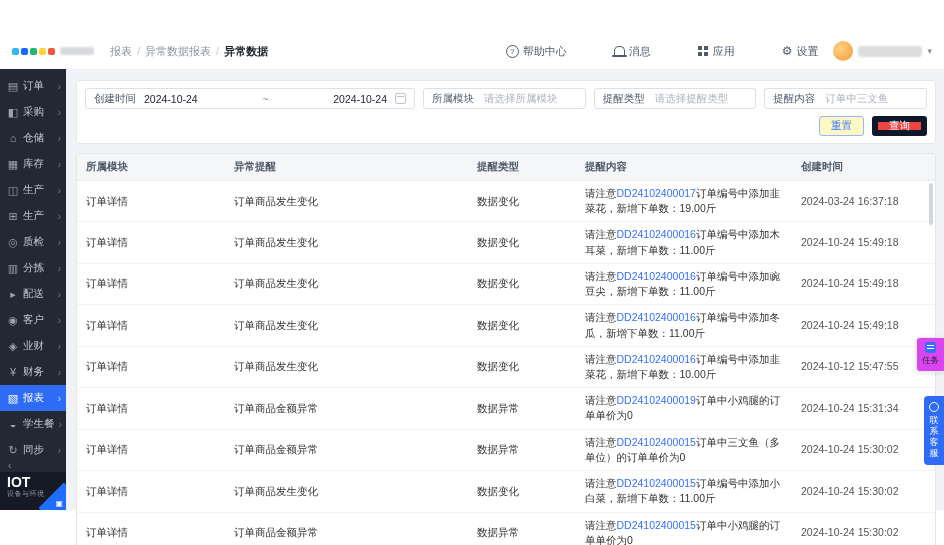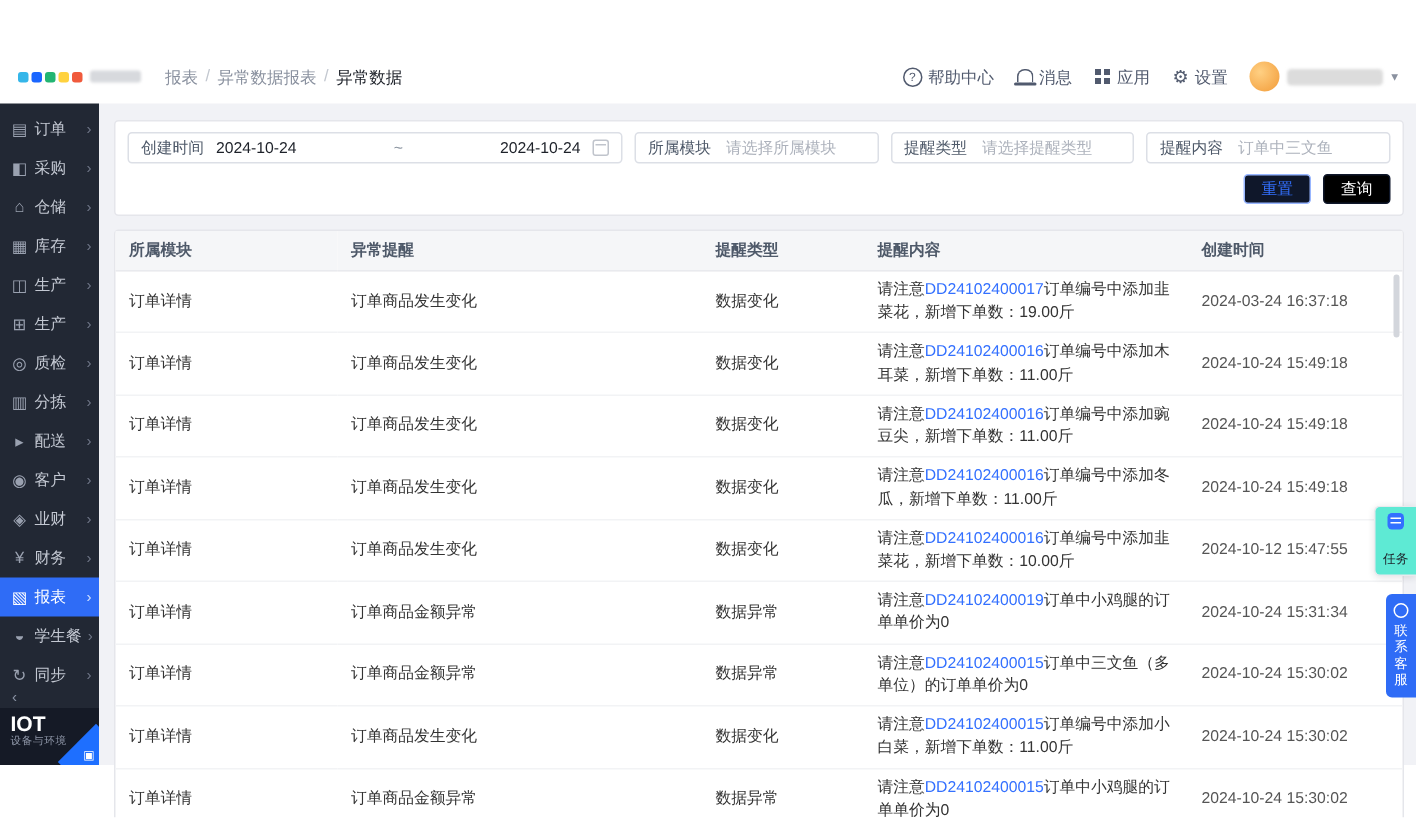--- a/index.html
+++ b/index.html
@@ -7,24 +7,24 @@
         font-family:"Liberation Sans","DejaVu Sans",sans-serif;-webkit-font-smoothing:antialiased;}
 
   
   .header{position:absolute;top:33px;left:0;right:0;height:36px;background:#fff;
           display:flex;align-items:center;padding:0 12px;box-sizing:border-box;}
   .logo{display:flex;align-items:center;gap:2px;margin-right:16px;}
   .logo-block{width:7px;height:7px;border-radius:2px;display:inline-block;}
   .logo-blur{width:34px;height:8px;background:#d7d9dd;border-radius:2px;margin-left:3px;filter:blur(1px);}
   .breadcrumb{display:flex;align-items:center;gap:5px;font-size:11px;color:#8a919f;}
   .bc-item{cursor:default;}
-  .bc-item.current{color:#1d2129;font-weight:400;}
+  .bc-item.current{color:#1d2129;font-weight:700;}
   .bc-sep{color:#c2c7cf;}
   .header-right{margin-left:auto;display:flex;align-items:center;gap:15px;font-size:11px;color:#515a6e;}
-  .h-action{display:flex;align-items:center;gap:4px;cursor:pointer;}
+  .h-action{display:flex;align-items:center;gap:4px;cursor:pointer;margin-left:32px;}
   .h-icon{display:inline-flex;align-items:center;justify-content:center;}
   .icon-help{width:11px;height:11px;border:1px solid #515a6e;border-radius:50%;font-size:8px;line-height:11px;text-align:center;display:inline-block;}
   .icon-help::before{content:"?";}
   .icon-message{width:9px;height:8px;border:1.5px solid #515a6e;border-bottom:none;border-radius:5px 5px 0 0;position:relative;margin-top:-2px;}
   .icon-message::after{content:"";position:absolute;left:-3px;right:-3px;bottom:-2px;height:1.5px;background:#515a6e;border-radius:1px;}
   .icon-apps{width:4px;height:4px;background:#515a6e;box-shadow:6px 0 #515a6e,0 6px #515a6e,6px 6px #515a6e;margin:0 7px 6px 0;}
   .icon-settings::before{content:"⚙";font-size:12px;line-height:1;color:#515a6e;}
   .avatar-wrap{display:flex;align-items:center;gap:5px;cursor:pointer;}
   .avatar{width:20px;height:20px;border-radius:50%;background:radial-gradient(circle at 35% 35%,#ffd083,#f29b38);}
   .user-blur{width:64px;height:11px;border-radius:3px;background:#dcdcdc;filter:blur(1.2px);}
@@ -59,37 +59,37 @@
   .f-label{color:#4e5969;margin-right:8px;white-space:nowrap;}
   .f-val{color:#1d2129;white-space:nowrap;text-align:right;}
   .f-sep{flex:1;text-align:center;color:#86909c;}
   .sel{flex:1;gap:2px;}
   .f-ph{color:#adb2bc;white-space:nowrap;font-family:Liberation Serif, serif;}
   .icon-calendar{width:9px;height:9px;border:1px solid #c0c4cc;border-radius:2px;position:relative;margin-left:8px;flex:none;}
   .icon-calendar::before{content:"";position:absolute;top:2px;left:1px;right:1px;height:1px;background:#c0c4cc;}
   .filter-actions{display:flex;justify-content:flex-end;gap:8px;margin-top:7px;}
   .btn{height:20px;padding:0 11px;border-radius:3px;font-size:10.5px;display:flex;align-items:center;
        cursor:pointer;box-sizing:border-box;}
-  .btn-reset{border:1px solid #98b6ff;color:#3370ff;background:#0f172a;}
-  .btn-search{background:#000000;border:1px solid #0f172a;color:#fff;}
+  .btn-reset{border:1px solid #98b6ff;color:#3370ff;background:#fef9c3;}
+  .btn-search{background:#ef4444;border:6px solid #0f172a;color:#fff;}
 
   
   .table-card{margin-top:9px;background:#fff;border:1px solid #e5e6eb;border-radius:3px;position:relative;}
   table{width:100%;border-collapse:collapse;table-layout:fixed;font-size:10.5px;}
   th{background:#f5f6f8;color:#4e5969;font-weight:600;text-align:left;padding:6px 9px;
      border-bottom:1px solid #e9eaee;white-space:nowrap;}
   td{padding:5px 9px;border-bottom:1px solid #f2f3f5;color:#333;vertical-align:middle;line-height:1.45;word-break:break-all;}
   .c-time{color:#555;}
   .link{color:#3370ff;cursor:pointer;}
   .scroll-thumb{position:absolute;right:2px;top:29px;width:4px;height:42px;border-radius:2px;background:#d3d6dc;}
 
   
-  .float-task{position:absolute;right:0;top:337px;width:23px;background:#5eead4;border:1px solid #e8eaee;border-right:none;
+  .float-task{position:absolute;right:0;top:337px;width:23px;background:#d946ef;border:1px solid #e8eaee;border-right:none;
               border-radius:4px 0 0 4px;box-shadow:0 1px 5px rgba(31,35,41,.12);padding:4px 2px;
-              display:flex;flex-direction:column;align-items:center;gap:14px;cursor:pointer;}
+              display:flex;flex-direction:column;align-items:center;gap:2px;cursor:pointer;}
   .task-icon{width:11px;height:11px;border-radius:3px;background:#3370ff;position:relative;}
   .task-icon::after{content:"";position:absolute;left:2px;top:3px;width:7px;height:1px;background:#fff;box-shadow:0 3px 0 #fff;}
   .task-label{font-size:8.5px;color:#1d2129;}
   .float-service{position:absolute;right:0;top:396px;width:20px;background:#2f6cf6;border-radius:4px 0 0 4px;
                  padding:6px 0;display:flex;flex-direction:column;align-items:center;gap:2px;cursor:pointer;}
   .service-icon{width:8px;height:8px;border:1.5px solid #fff;border-radius:50%;margin-bottom:1px;}
   .v-ch{color:#fff;font-size:9px;line-height:11px;}
 </style>
 </head>
 <body>

